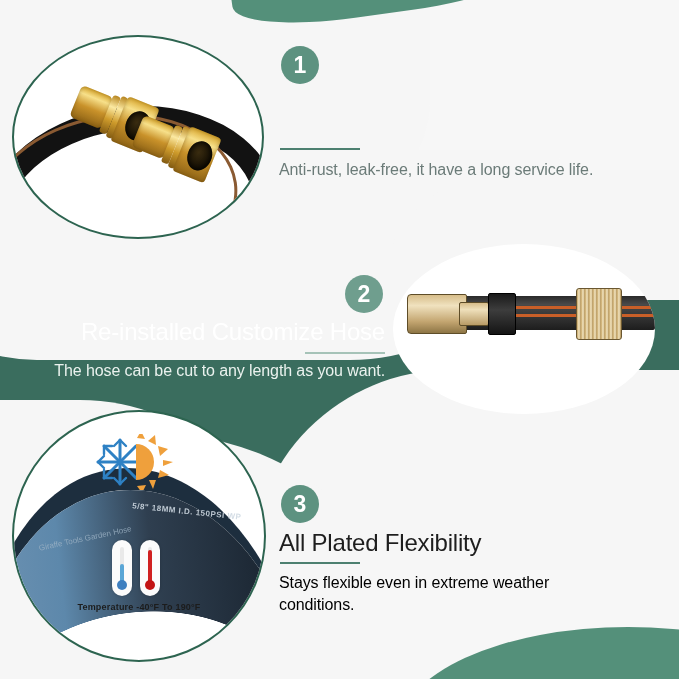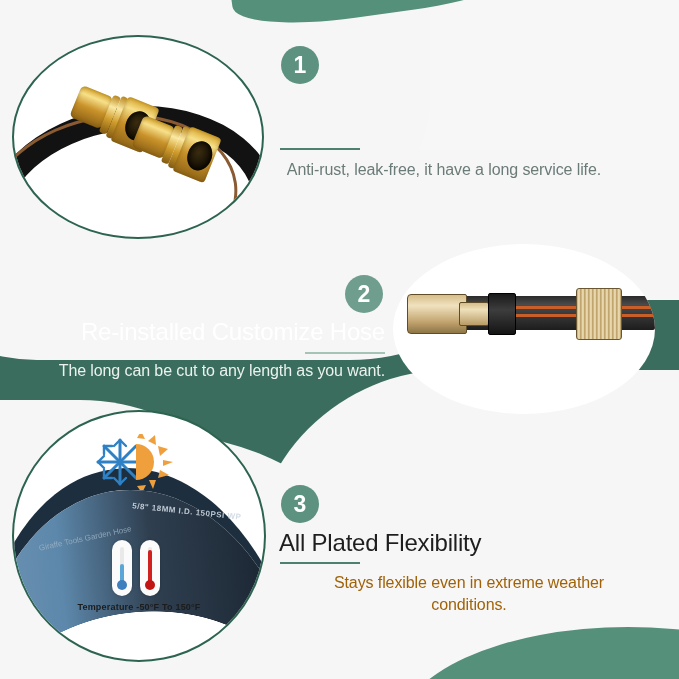--- a/index.html
+++ b/index.html
@@ -301,40 +301,39 @@
     height: 2px;
     width: 80px;
     z-index: 12;
   }
   .desc {
     position: absolute;
     z-index: 12;
     font-size: 16px;
     line-height: 1.35;
     letter-spacing: -.1px;
-    text-align: center;
   }
 
   
   #badge-1 { left: 281px; top: 46px; }
   #title-1 { left: 279px; top: 91px; width: 380px; color: #1e1e1e; }
   #rule-1  { left: 280px; top: 148px; background: #4d8070; }
   #desc-1  { left: 279px; top: 159px; width: 330px; color: #6b7b78; }
 
   
   #badge-2 { left: 345px; top: 275px; background: #6f9e8e; }
   #title-2 { left: 40px;  top: 318px; width: 345px; color: #ffffff; text-align: right; }
   #rule-2  { left: 305px; top: 352px; background: #a6c3b8; }
   #desc-2  { left: 40px;  top: 360px; width: 345px; color: #eaf2ee; text-align: right; }
 
   
   #badge-3 { left: 281px; top: 485px; }
   #title-3 { left: 279px; top: 529px; width: 380px; color: #1e1e1e; }
   #rule-3  { left: 280px; top: 562px; background: #4d8070; }
-  #desc-3  { left: 279px; top: 572px; width: 340px; color: #a16207; margin-left: 20px; }
+  #desc-3  { left: 279px; top: 572px; width: 340px; color: #000000; }
 </style>
 </head>
 <body>
 
 <div id="stage">
 
   <div class="bg-layer">
     <div class="green-top"></div>
     <div class="panel-white-top"></div>
     <div class="green-mid"></div>
@@ -423,30 +422,30 @@
       <div class="thermo-tube"></div>
       <div class="thermo-fill" style="bottom:12px;height:20px;background:#5aa6d6;"></div>
       <div class="thermo-bulb" style="background:#3e7fc0;"></div>
     </div>
     <div class="thermo" id="thermo-hot">
       <div class="thermo-tube"></div>
       <div class="thermo-fill" style="bottom:12px;height:34px;background:#d02020;"></div>
       <div class="thermo-bulb" style="background:#c31414;"></div>
     </div>
 
-    <div class="temp-label">Temperature -50°F To 150°F</div>
+    <div class="temp-label">Temperature -40°F To 190°F</div>
   </div>
 
   <div class="badge" id="badge-1">1</div>
   <div class="rule" id="rule-1"></div>
   <div class="desc" id="desc-1">Anti-rust, leak-free, it have a long service life.</div>
 
   <div class="badge" id="badge-2">2</div>
   <div class="title" id="title-2">Re-installed Customize Hose</div>
   <div class="rule" id="rule-2"></div>
-  <div class="desc" id="desc-2">The long can be cut to any length as you want.</div>
+  <div class="desc" id="desc-2">The hose can be cut to any length as you want.</div>
 
   <div class="badge" id="badge-3">3</div>
   <div class="title" id="title-3">All Plated Flexibility</div>
   <div class="rule" id="rule-3"></div>
   <div class="desc" id="desc-3">Stays flexible even in extreme weather conditions.</div>
 
 </div>
 
 </body></html>

